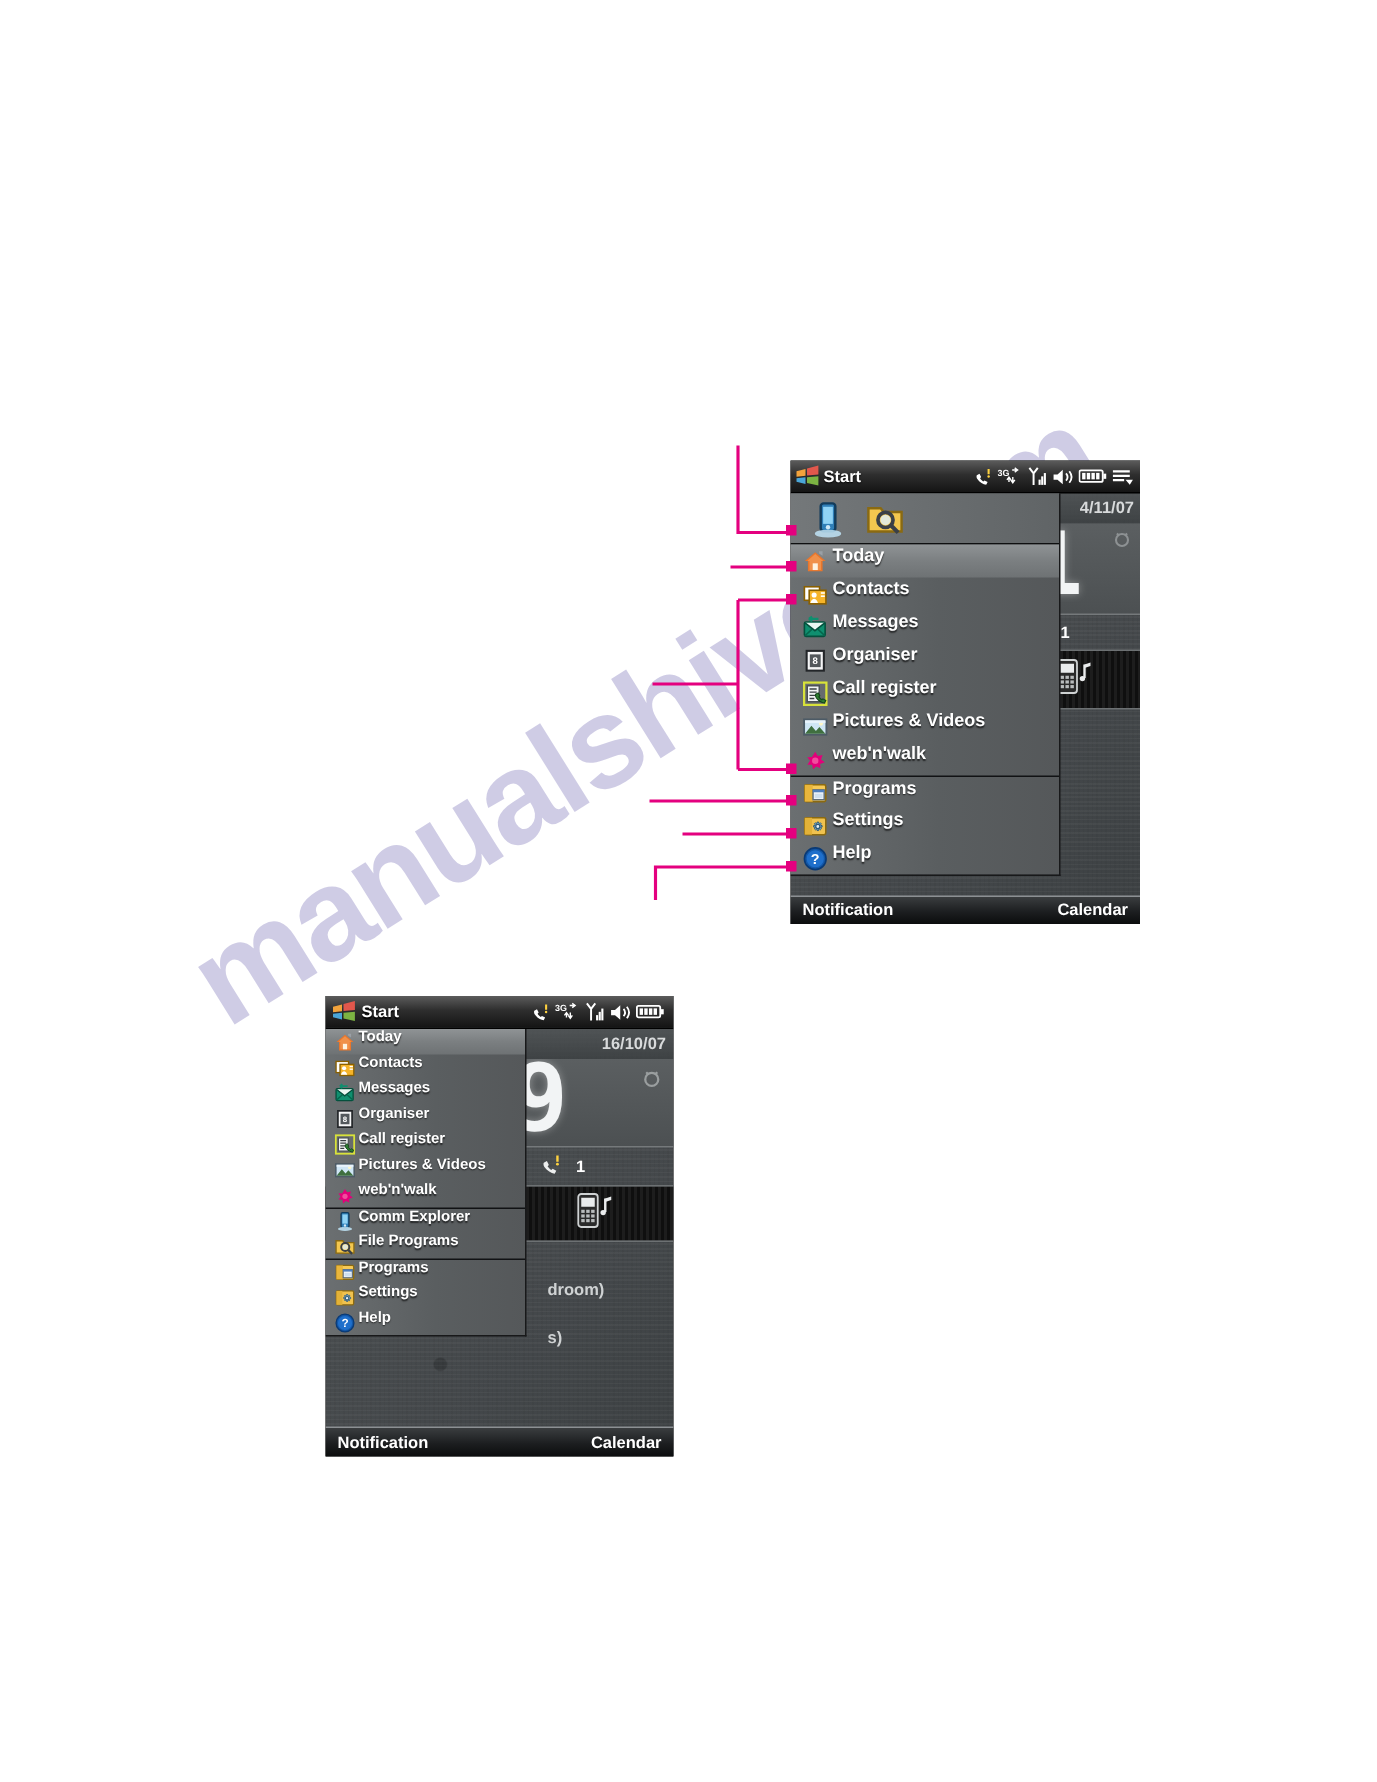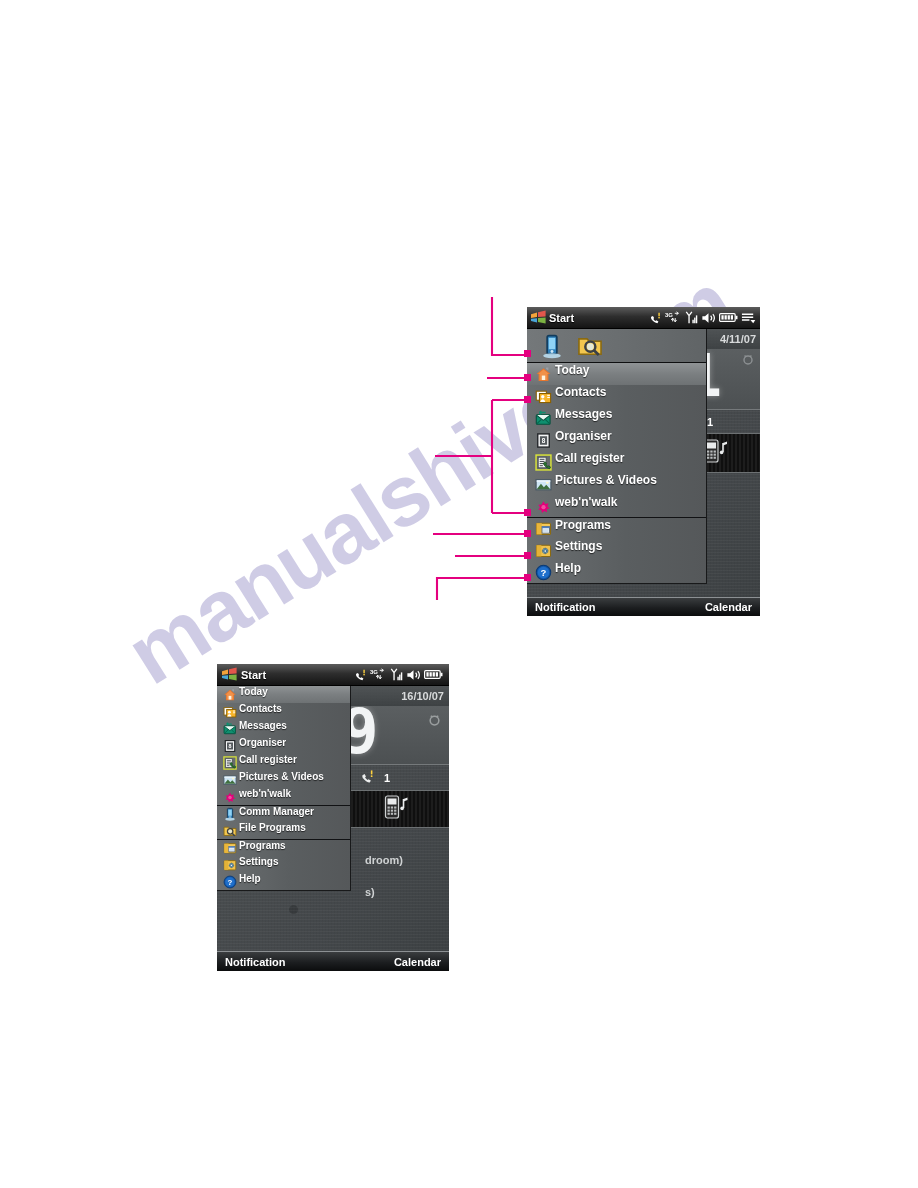--- a/index.html
+++ b/index.html
@@ -616,21 +616,21 @@
           </div>
           <div class="mi sep" style="height: 17px; font-size: 10px; padding-left: 3px;">
             <span class="mi-ico" style="width: 19px;">
               <svg width="14" height="14" viewBox="0 0 16 16" aria-hidden="true">
                 <rect x="5" y="1.6" width="6" height="11.4" rx="1.2" fill="#2f7fb8" stroke="#123c5c" stroke-width="1"></rect>
                 <rect x="6" y="3" width="4" height="7" fill="#8fd3f5"></rect>
                 <circle cx="8" cy="11.4" r=".9" fill="#cfe9f8"></circle>
                 <ellipse cx="8" cy="14" rx="5.4" ry="1.6" fill="#bfe4f7" opacity=".85"></ellipse>
               </svg>
             </span>
-            <span class="mi-lbl">Comm Manager</span>
+            <span class="mi-lbl">Comm Explorer</span>
           </div>
           <div class="mi" style="height: 17px; font-size: 10px; padding-left: 3px;">
             <span class="mi-ico" style="width: 19px;">
               <svg width="14" height="14" viewBox="0 0 16 16" aria-hidden="true">
                 <path d="M1.2 3.6 h5 l1.3 1.5 h7.3 v8 h-13.6z" fill="#f3c74f" stroke="#8a6a12" stroke-width="1"></path>
                 <circle cx="8.2" cy="8.4" r="3.1" fill="none" stroke="#3b4046" stroke-width="1.5"></circle>
                 <circle cx="8.2" cy="8.4" r="2.1" fill="#dff0fa" opacity=".8"></circle>
                 <path d="M10.4 10.6 L13.4 13.6" stroke="#3b4046" stroke-width="1.7"></path>
               </svg>
             </span>

